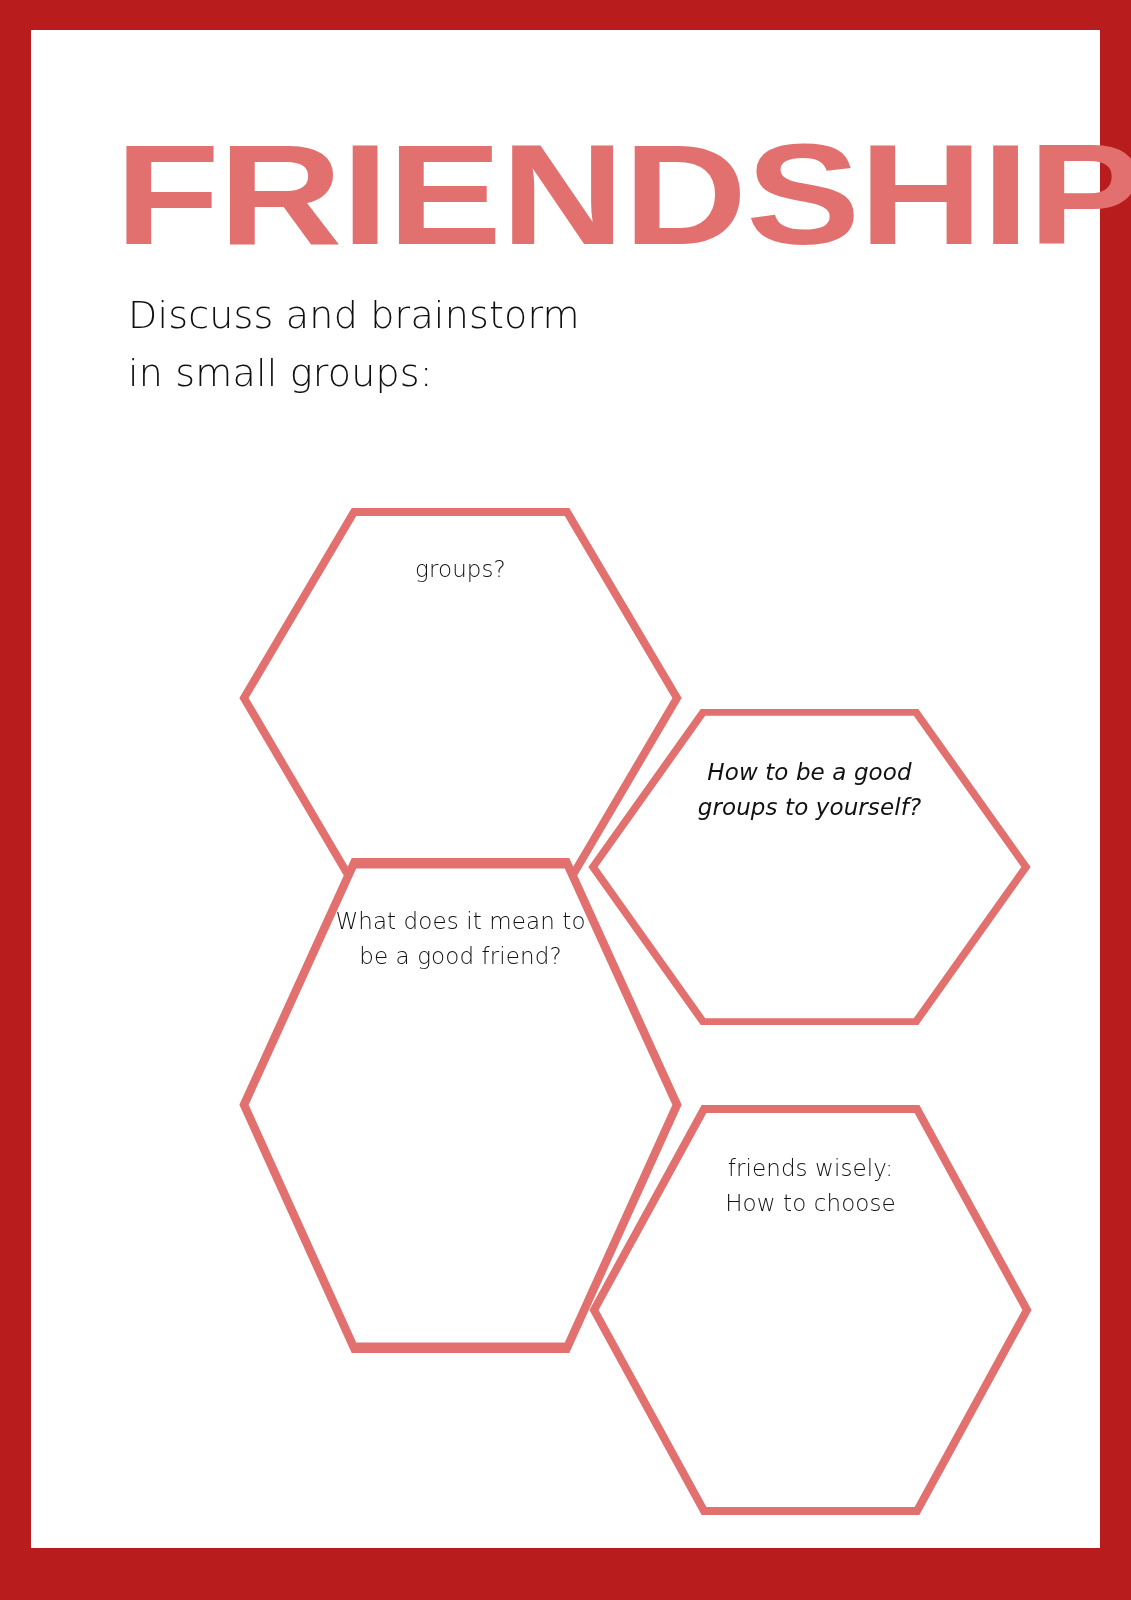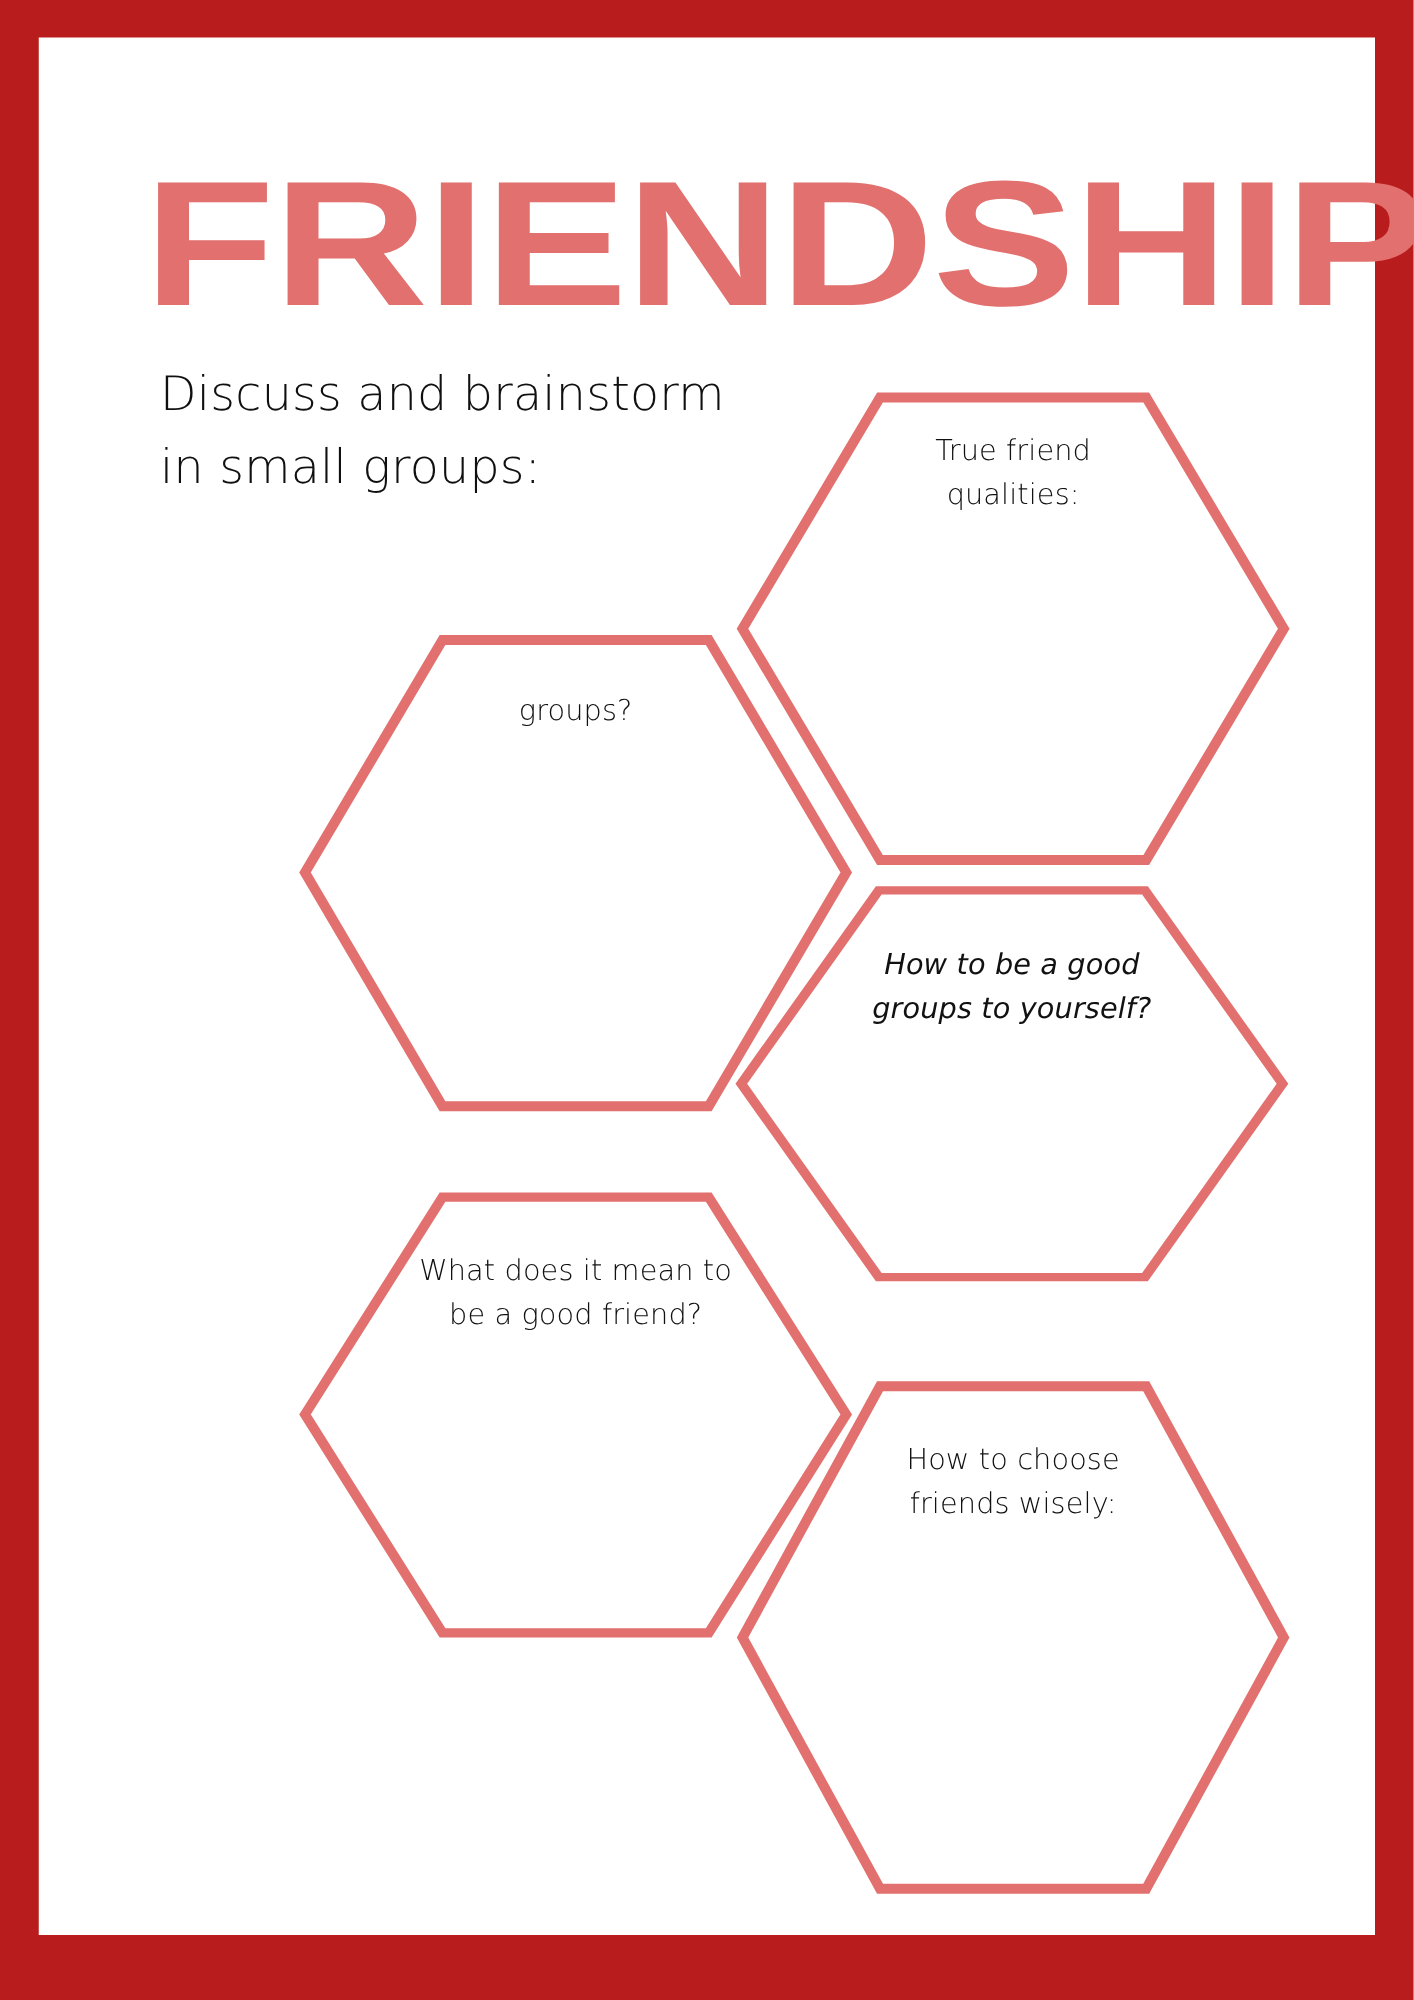--- a/index.html
+++ b/index.html
@@ -94,50 +94,41 @@
   }
   .hex-label .ln { display: block; }
 
   
   
   #hex-1 { left: 559px; top: 284px;  width: 441px; height: 378px; }
   #hex-3 { left: 558px; top: 679px;  width: 441px; height: 316px; font-style: italic; }
   #hex-5 { left: 559px; top: 1075px; width: 441px; height: 410px; }
   
   #hex-2 { left: 209px; top: 478px;  width: 441px; height: 381px; }
-  #hex-4 { left: 209px; top: 924px;  width: 441px; height: 356px; }
+  #hex-4 { left: 209px; top: 828px;  width: 441px; height: 495px; }
 
   #hex-1 .hex-label { top: 30px; }
   #hex-2 .hex-label { top: 44px; }
   #hex-3 .hex-label { top: 46px; }
   #hex-4 .hex-label { top: 46px; }
   #hex-5 .hex-label { top: 46px; }
 </style>
 </head>
 <body>
 
 <div id="page">
   <div id="sheet">
 
     <div id="title">FRIENDSHIP</div>
 
     <div id="subtitle">
       <span class="ln">Discuss and brainstorm</span>
       <span class="ln">in small groups:</span>
     </div>
 
-    <div class="hex" id="hex-1">
-      <svg viewBox="0 0 441 378" preserveAspectRatio="none">
-        <polygon class="hex-outline" points="114,4 327,4 437,189 327,374 114,374 4,189"></polygon>
-      </svg>
-      <div class="hex-label">
-        <span class="ln">True friend</span>
-        <span class="ln">qualities:</span>
-      </div>
-    </div>
 
     <div class="hex" id="hex-2">
       <svg viewBox="0 0 441 381" preserveAspectRatio="none">
         <polygon class="hex-outline" points="114,4 327,4 437,190 327,377 114,377 4,190"></polygon>
       </svg>
       <div class="hex-label">
         <span class="ln">groups?</span>
       </div>
     </div>
 
@@ -159,19 +150,19 @@
         <span class="ln">What does it mean to</span>
         <span class="ln">be a good friend?</span>
       </div>
     </div>
 
     <div class="hex" id="hex-5">
       <svg viewBox="0 0 441 410" preserveAspectRatio="none">
         <polygon class="hex-outline" points="114,4 327,4 437,205 327,406 114,406 4,205"></polygon>
       </svg>
       <div class="hex-label">
+        <span class="ln">friends wisely:</span>
         <span class="ln">How to choose</span>
-        <span class="ln">friends wisely:</span>
       </div>
     </div>
 
   </div>
 </div>
 
 </body></html>

